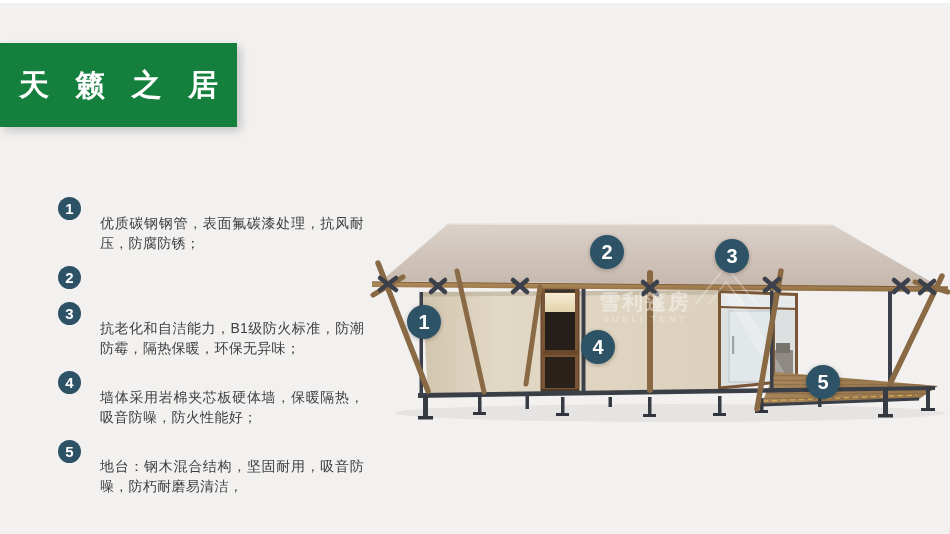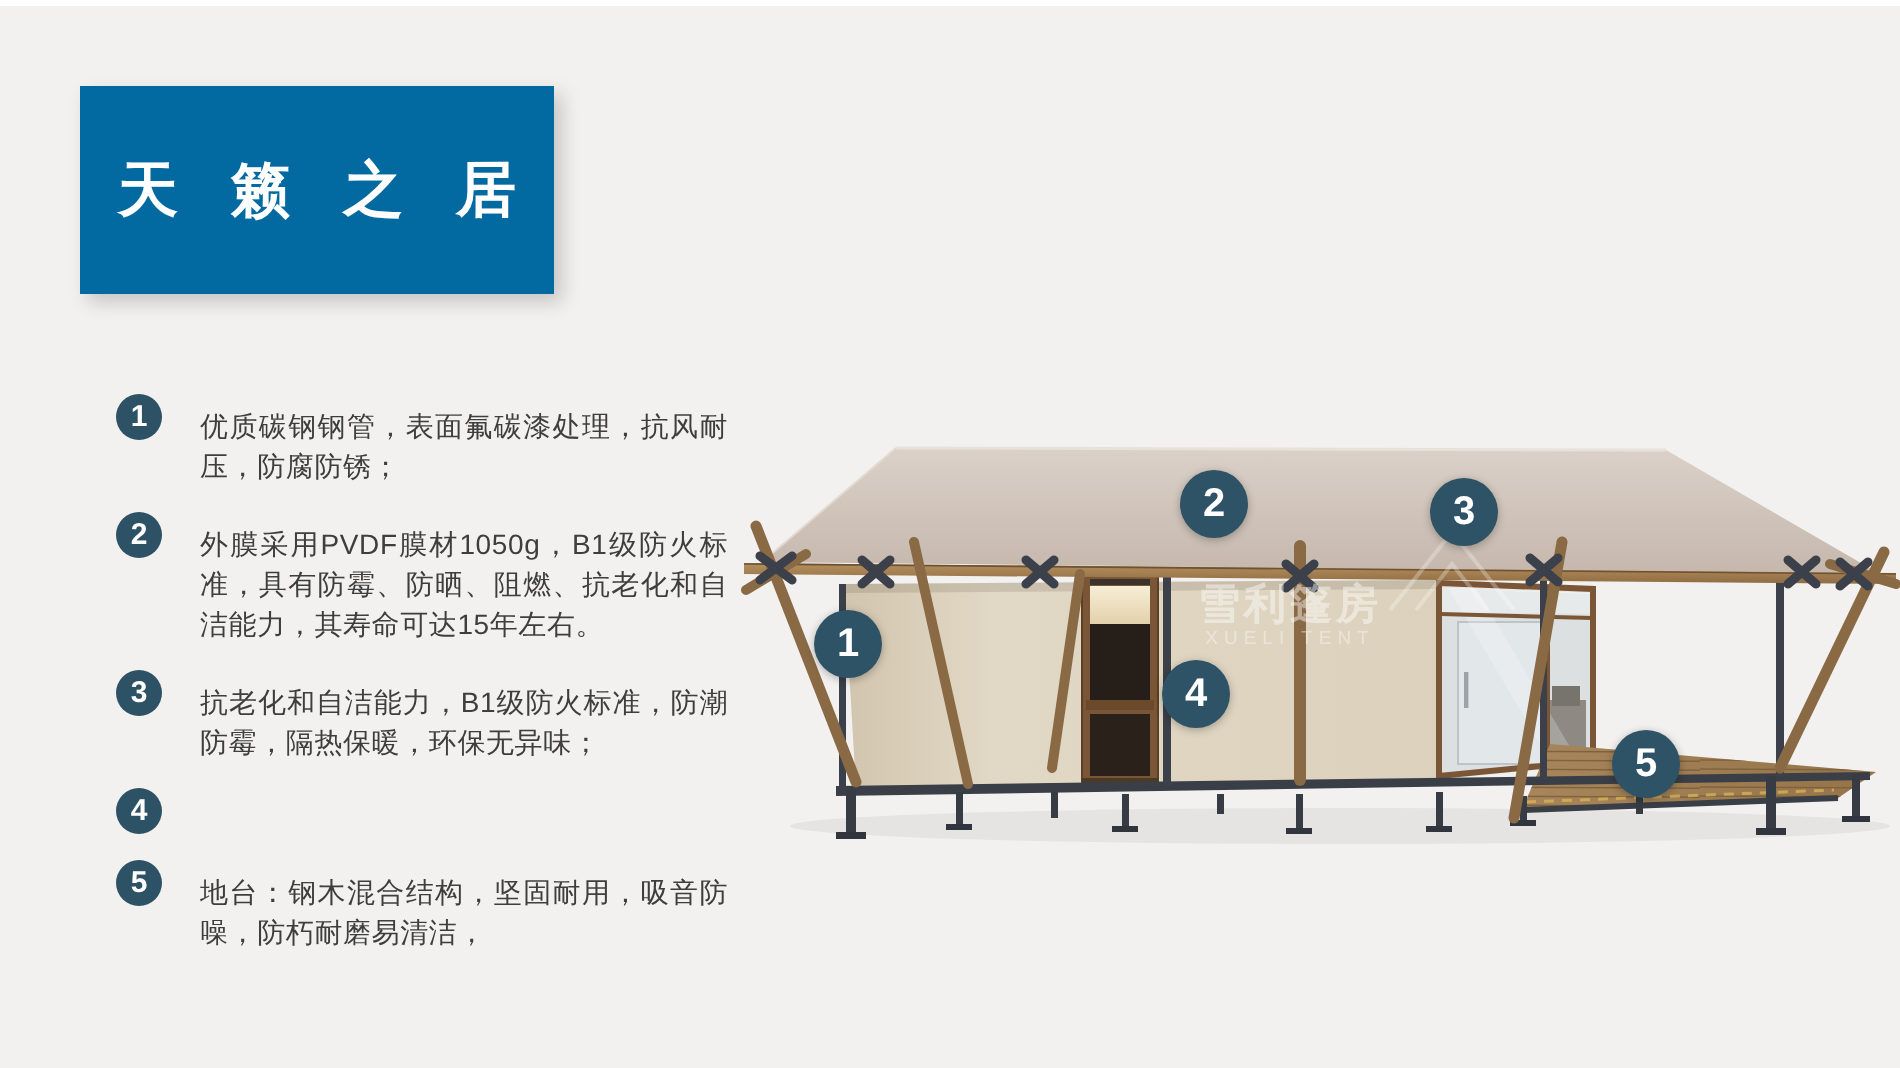--- a/index.html
+++ b/index.html
@@ -6,40 +6,39 @@
   body{
     width:950px;height:534px;position:relative;overflow:hidden;
     background:#f2f1f0;
     font-family:"Liberation Sans","DejaVu Sans",sans-serif;
     -webkit-font-smoothing:antialiased;
   }
   .top-strip{position:absolute;left:0;top:0;width:950px;height:3px;background:#ffffff;}
 
   
   .title-box{
-    position:absolute;left:0;top:43px;width:237px;height:104px;
-    background:#0369a1;display:flex;align-items:center;justify-content:center;
+    position:absolute;left:0;top:43px;width:237px;height:84px;
+    background:#15803d;display:flex;align-items:center;justify-content:center;
     box-shadow:4px 4px 9px rgba(0,0,0,0.18);
-    margin-left:40px;
   }
   .title-box h1{
     margin:0;color:#ffffff;font-size:30px;font-weight:bold;
     letter-spacing:9px;white-space:nowrap;padding-left:9px;
   }
 
   
   .features{position:absolute;left:58px;top:195px;width:312px;}
   .feature{display:flex;align-items:flex-start;margin-bottom:11px;}
   .bullet{
     flex:0 0 23px;width:23px;height:23px;border-radius:50%;
     background:#2d5266;color:#fff;font-size:15px;font-weight:bold;
     display:flex;align-items:center;justify-content:center;margin-top:2px;
   }
   .ftext{
-    margin:8px 0 0 19px;width:264px;font-size:14px;line-height:20px;
+    margin:18px 0 0 19px;width:264px;font-size:14px;line-height:20px;
     color:#3e3e3e;letter-spacing:0.3px;text-align:justify;
   }
 
   
   .diagram{position:absolute;left:370px;top:198px;width:580px;height:236px;}
   .diagram svg{position:absolute;left:0;top:0;}
   .marker{
     position:absolute;width:34px;height:34px;border-radius:50%;
     background:#2e5366;color:#ffffff;font-size:20px;font-weight:bold;
     display:flex;align-items:center;justify-content:center;
@@ -55,28 +54,28 @@
   <h1>天 籁 之 居</h1>
 </header>
 
 <section class="features">
   <div class="feature">
     <div class="bullet">1</div>
     <p class="ftext">优质碳钢钢管，表面氟碳漆处理，抗风耐压，防腐防锈；</p>
   </div>
   <div class="feature">
     <div class="bullet">2</div>
-    <p class="ftext">外膜采用PVDF膜材1050g，B1级防火标准，具有防霉、防晒、阻燃、抗老化和自洁能力，其寿命可达15年左右。</p>
   </div>
   <div class="feature">
     <div class="bullet">3</div>
     <p class="ftext">抗老化和自洁能力，B1级防火标准，防潮防霉，隔热保暖，环保无异味；</p>
   </div>
   <div class="feature">
     <div class="bullet">4</div>
+    <p class="ftext">墙体采用岩棉夹芯板硬体墙，保暖隔热，吸音防噪，防火性能好；</p>
   </div>
   <div class="feature">
     <div class="bullet">5</div>
     <p class="ftext">地台：钢木混合结构，坚固耐用，吸音防噪，防朽耐磨易清洁，</p>
   </div>
 </section>
 
 <div class="diagram">
   <svg width="580" height="236" viewBox="0 0 580 236">
     <defs>

